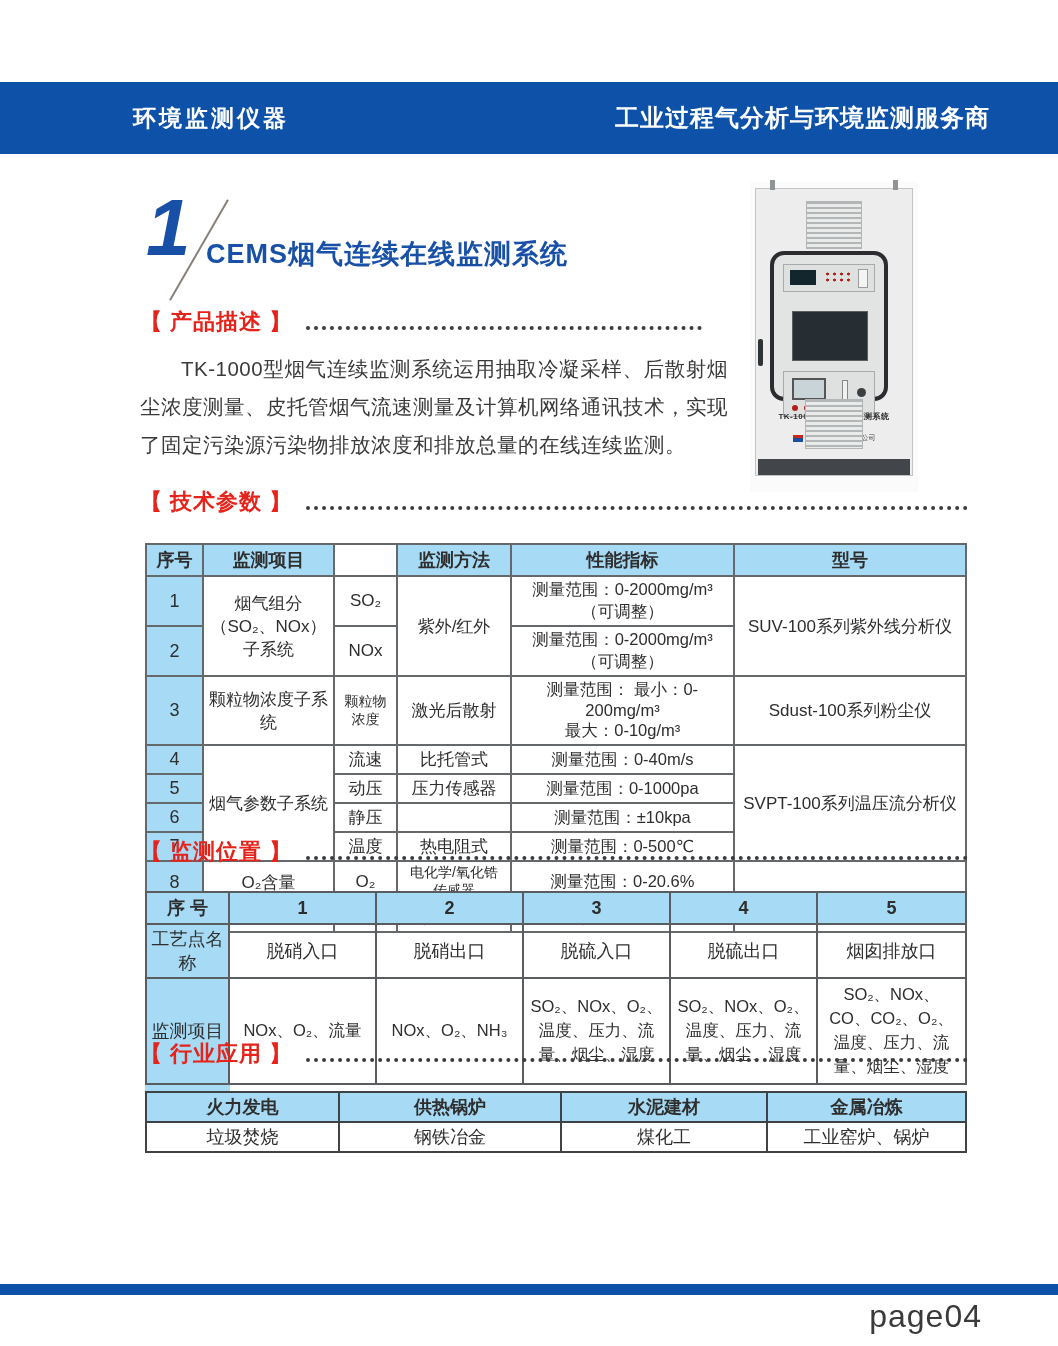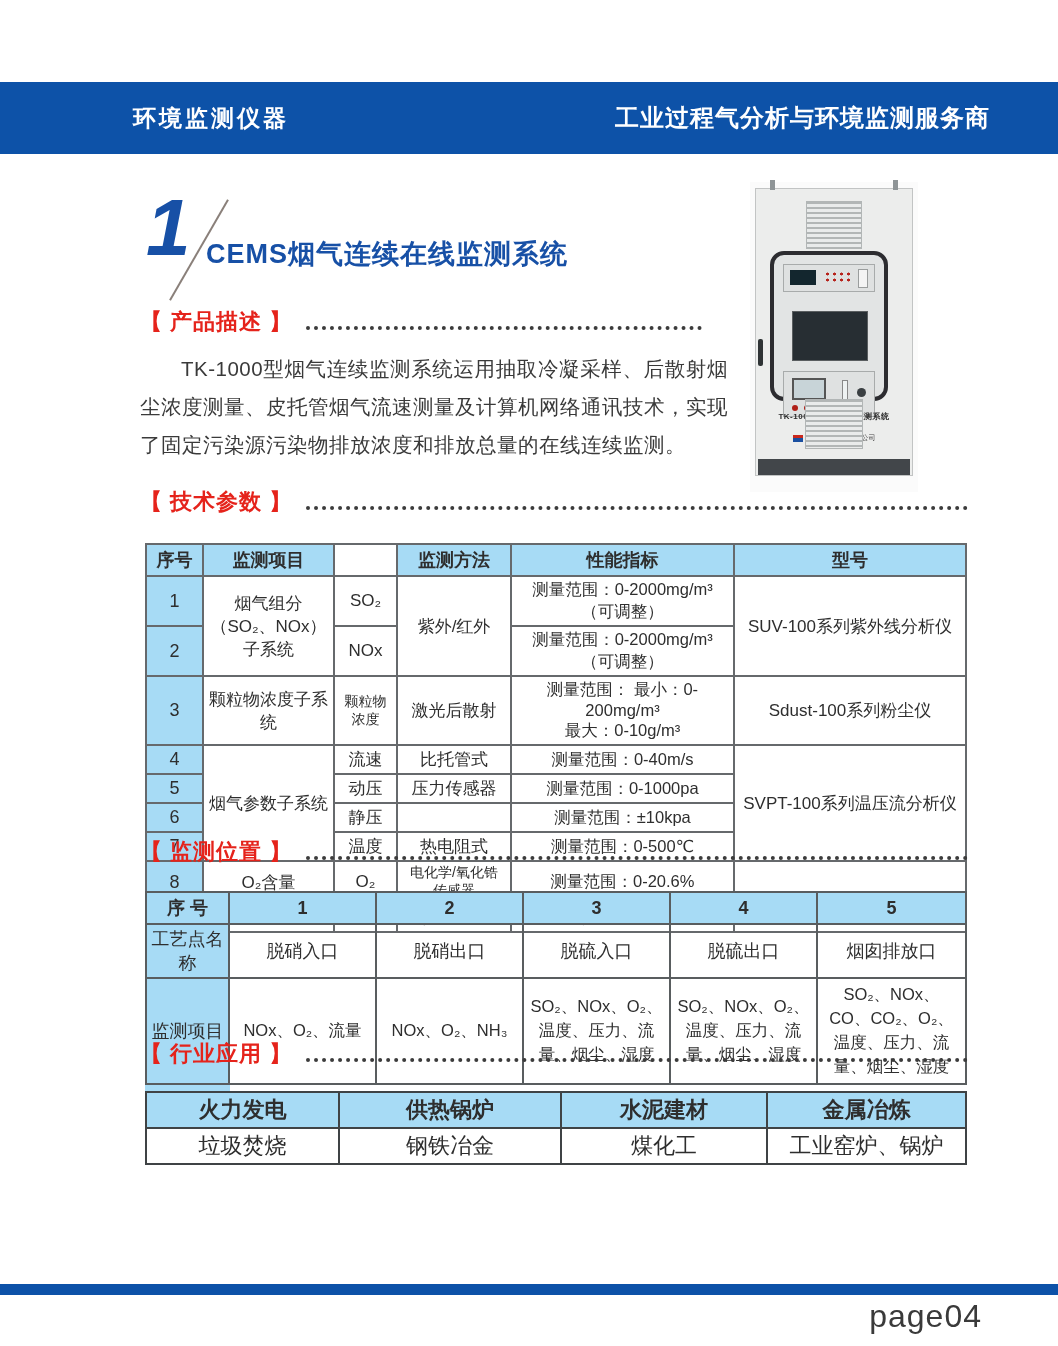--- a/index.html
+++ b/index.html
@@ -81,21 +81,21 @@
   .tt td.small{font-size:14px;padding:2px 7px;}
   .tech-wrap{position:absolute;left:145px;top:543px;}
   .tab-stub{width:57px;height:14px;background:#a7dbf5;}
   
   .pt td,.pt th{border:2px solid #595d5f;font-size:18px;font-weight:400;}
   .pt .blue{background:#a7dbf5;}
   .pt th{background:#a7dbf5;font-weight:700;height:32px;}
   .pt td.params{font-size:16.5px;line-height:1.45;padding:4px 5px;}
   .pos-wrap{position:absolute;left:145px;top:891px;}
   
-  .it td,.it th{border:2px solid #3f4345;font-size:22px;font-weight:400;height:29px;}
+  .it td,.it th{border:2px solid #3f4345;font-size:18px;font-weight:400;height:29px;}
   .it th{background:#a7dbf5;font-weight:700;}
   .ind-wrap{position:absolute;left:145px;top:1091px;}
   
   .foot-bar{position:absolute;left:0;top:1284px;width:100%;height:11px;background:#0d52a8;}
   .page-label{position:absolute;right:76px;top:1298px;font-size:32px;color:#3a3a3a;letter-spacing:1px;}
 </style>
 </head>
 <body>
 
 <div class="page">

